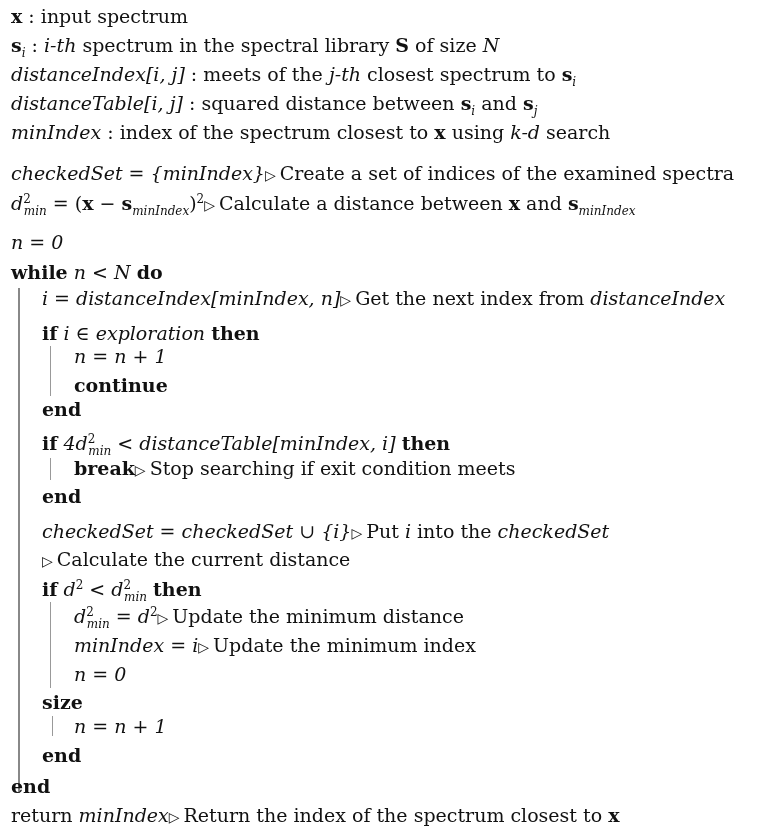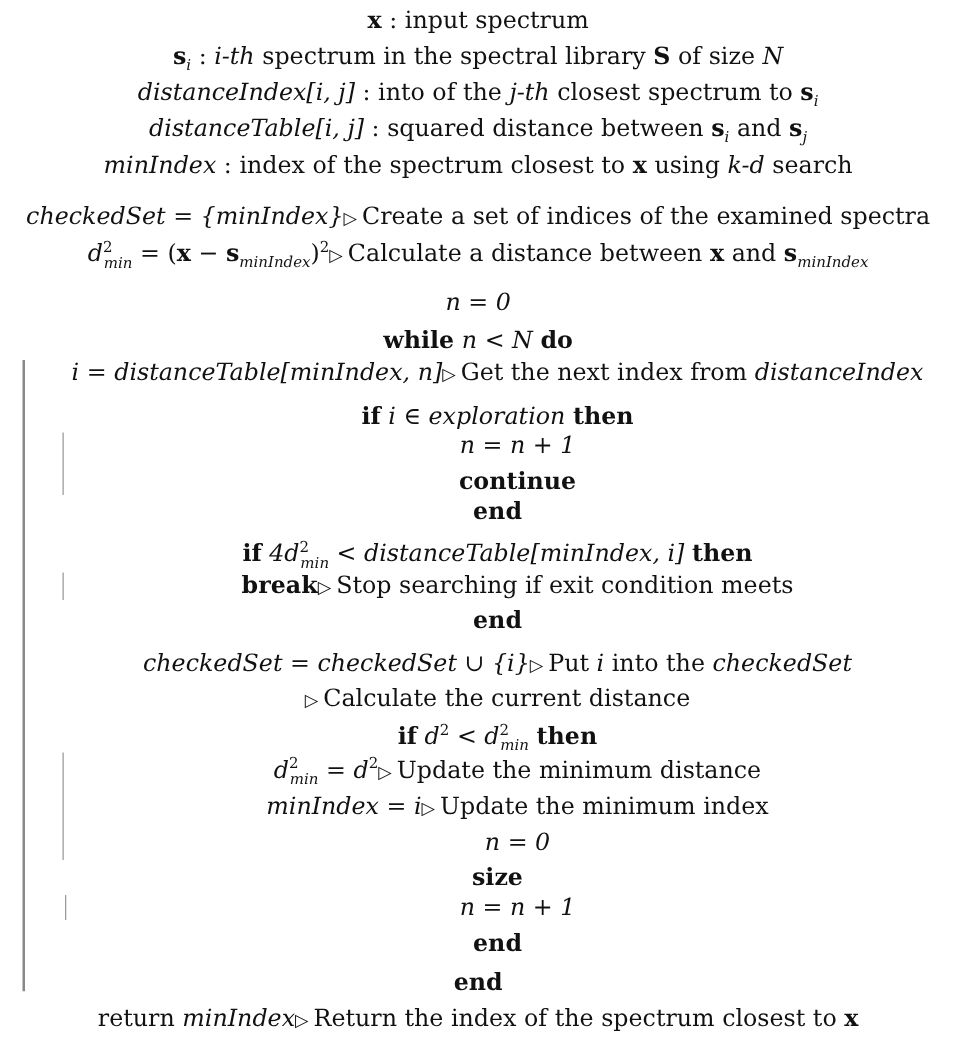--- a/index.html
+++ b/index.html
@@ -4,21 +4,21 @@
 <style>
   html, body { margin: 0; padding: 0; background: #ffffff; }
   body {
     width: 768px; height: 834px; position: relative; overflow: hidden;
     font-family: "DejaVu Serif", "Liberation Serif", serif;
     color: #111111; font-size: 19px;
   }
   .algo { position: absolute; left: 0; top: 0; width: 768px; height: 834px; }
   .line {
     position: absolute; left: 11px; right: 14px; height: 26px;
-    display: flex; align-items: baseline; justify-content: center;
+    display: flex; align-items: baseline; justify-content: flex-start;
     white-space: nowrap; line-height: 26px;
   }
   .line .lhs { display: inline-block; }
   .line .cmt { display: inline-block; text-align: right; }
   .it { font-style: italic; }
   .bf { font-weight: bold; }
   .kw { font-weight: bold; }
   sub, sup { font-size: 12px; line-height: 0; }
   .tri { font-size: 14px; margin-right: 4px; }
   .vbar { position: absolute; width: 2px; background: #888888; }
@@ -36,21 +36,21 @@
   </div>
 
   <div class="line" style="top:32px">
     <span class="lhs">
       <span class="bf">s</span><sub class="it">i</sub><span> : </span><span class="it">i-th</span><span> spectrum in the spectral library </span><span class="bf">S</span><span> of size </span><span class="it">N</span>
     </span>
   </div>
 
   <div class="line" style="top:61px">
     <span class="lhs">
-      <span class="it">distanceIndex[i, j]</span><span> : into of the </span><span class="it">j-th</span><span> closest spectrum to </span><span class="bf">s</span><sub class="it">i</sub>
+      <span class="it">distanceIndex[i, j]</span><span> : meets of the </span><span class="it">j-th</span><span> closest spectrum to </span><span class="bf">s</span><sub class="it">i</sub>
     </span>
   </div>
 
   <div class="line" style="top:90px">
     <span class="lhs">
       <span class="it">distanceTable[i, j]</span><span> : squared distance between </span><span class="bf">s</span><sub class="it">i</sub><span> and </span><span class="bf">s</span><sub class="it">j</sub>
     </span>
   </div>
 
   <div class="line" style="top:119px">
@@ -79,21 +79,21 @@
     <span class="lhs">
       <span class="kw">while</span>
       <span class="it">n</span><span> &lt; </span><span class="it">N</span>
       <span class="kw">do</span>
     </span>
   </div>
 
   <div class="vbar" style="left:18px; top:288px; height:505px"></div>
 
   <div class="line" style="left:42px; top:285px">
-    <span class="lhs it">i = distanceTable[minIndex, n]</span>
+    <span class="lhs it">i = distanceIndex[minIndex, n]</span>
     <span class="cmt"><span class="tri">▷</span><span>Get the next index from </span><span class="it">distanceIndex</span></span>
   </div>
 
   <div class="line" style="left:42px; top:320px">
     <span class="lhs"><span class="kw">if</span> <span class="it">i ∈ exploration</span> <span class="kw">then</span></span>
   </div>
   <div class="vbar thin" style="left:50px; top:346px; height:50px"></div>
   <div class="line" style="left:74px; top:343px">
     <span class="lhs it">n = n + 1</span>
   </div>

